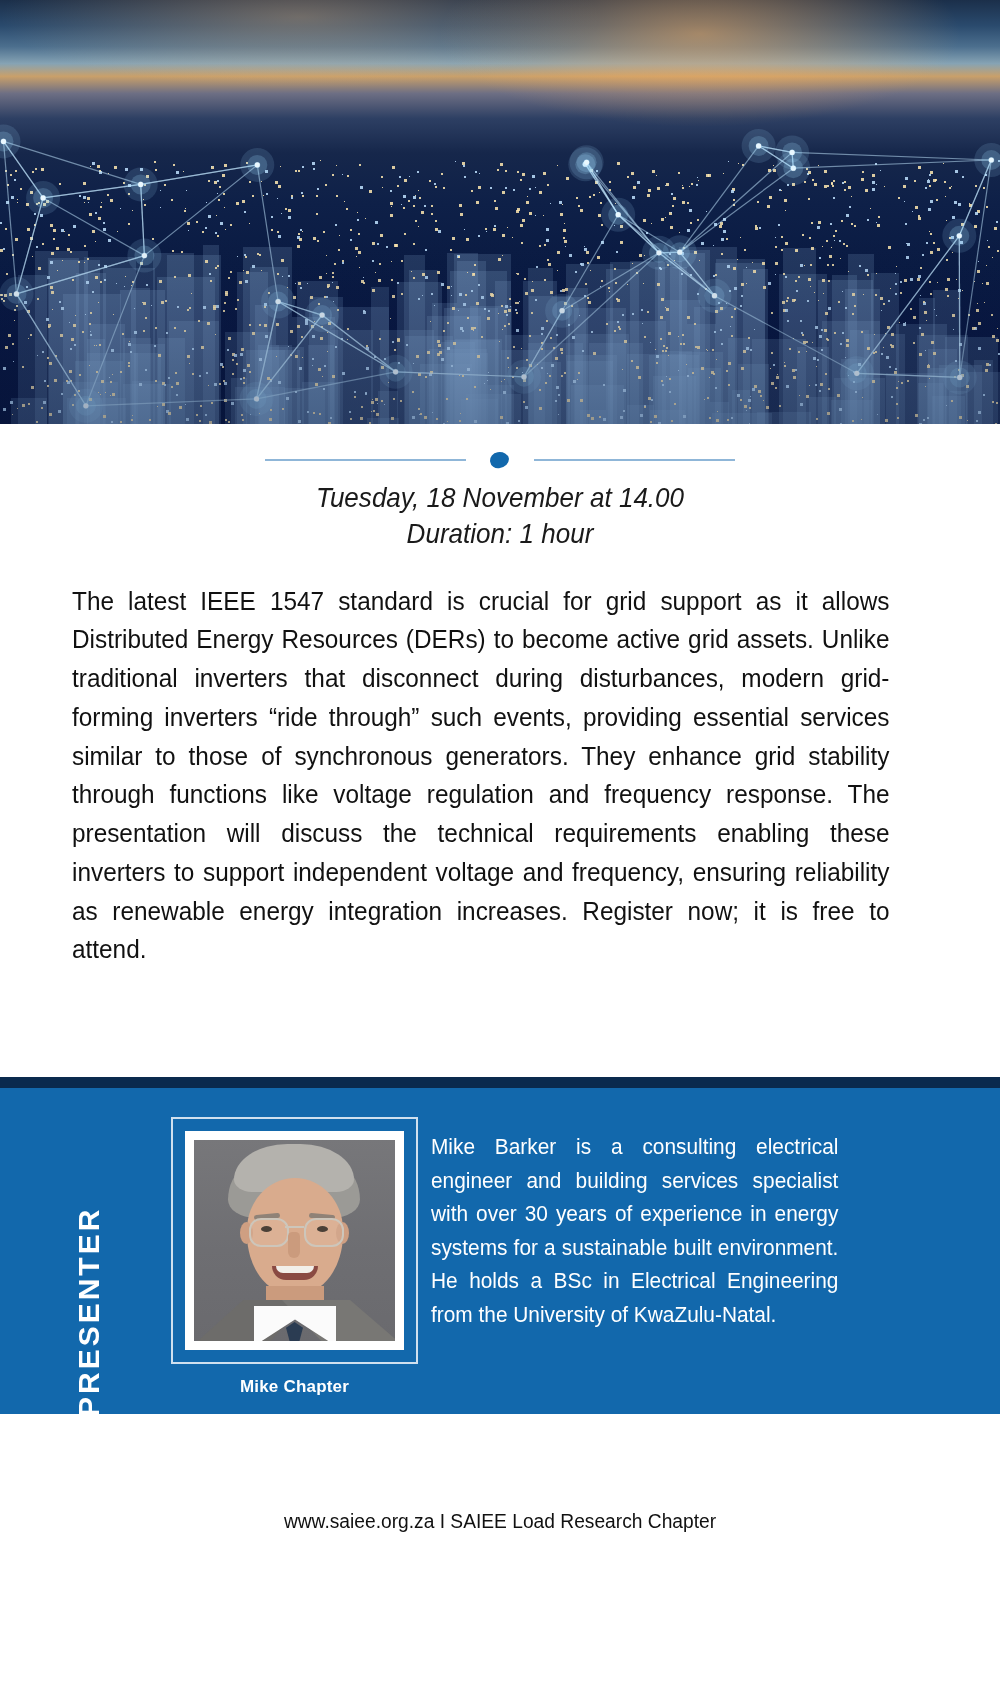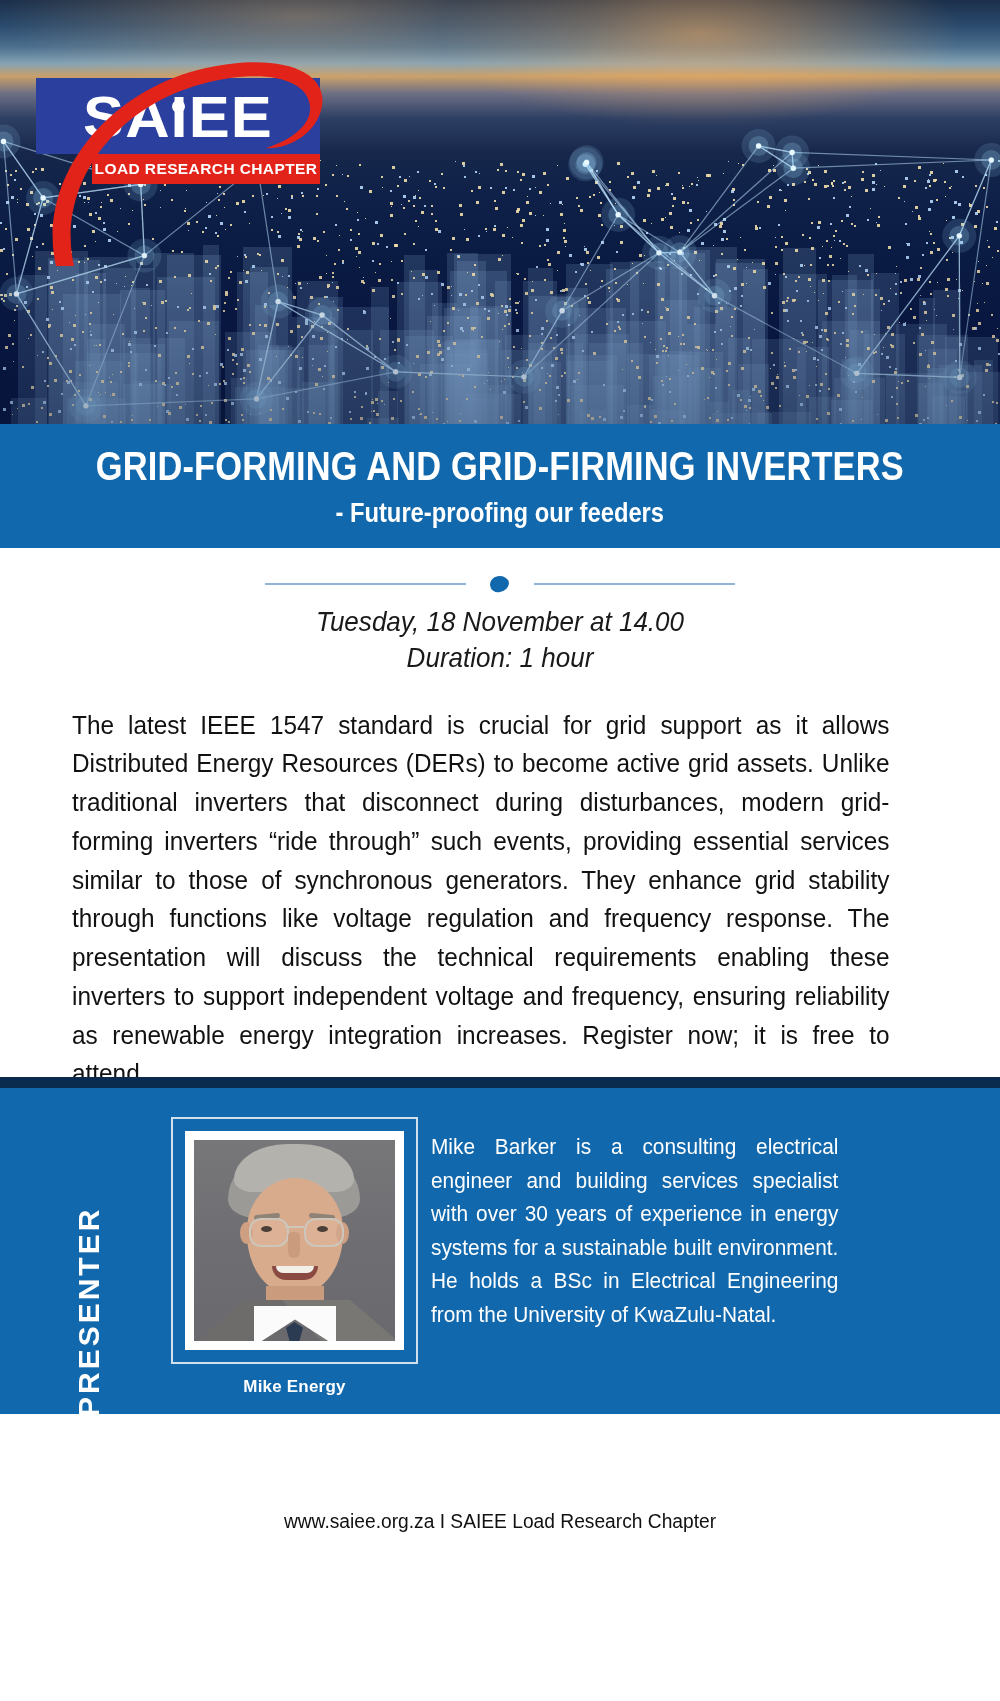--- a/index.html
+++ b/index.html
@@ -1998,35 +1998,22 @@
         <circle cx="257.3" cy="164.9" r="10.0" fill="rgba(160,220,255,0.21)"></circle>
         <circle cx="257.3" cy="164.9" r="17.0" fill="rgba(160,220,255,0.13999999999999999)"></circle>
         <circle cx="257.3" cy="164.9" r="2.6" fill="#eaf8ff"></circle>
         <circle cx="322.1" cy="315.1" r="3.0" fill="rgba(160,220,255,0.42)"></circle>
         <circle cx="322.1" cy="315.1" r="10.0" fill="rgba(160,220,255,0.21)"></circle>
         <circle cx="322.1" cy="315.1" r="17.0" fill="rgba(160,220,255,0.13999999999999999)"></circle>
         <circle cx="322.1" cy="315.1" r="2.6" fill="#eaf8ff"></circle>
       </svg>
     <div class="hero-veil"></div>
 
-    <div class="logo">
-      <div class="logo-box"></div>
-      <svg class="swoosh" viewBox="0 0 330 250">
-        <path d="M40 246 C 20 160, 90 70, 190 48 C 262 32, 312 50, 306 86 C 301 116, 268 130, 250 128 C 276 120, 296 104, 294 86 C 291 58, 246 48, 186 64 C 96 88, 40 168, 58 246 Z" fill="#e2231a"></path>
-      </svg>
-      <div class="logo-dot"></div>
-      <div class="logo-word">SAIEE</div>
-      <div class="logo-bar">LOAD RESEARCH CHAPTER</div>
-    </div>
   </div>
 
-  <div class="titleband">
-    <div class="title">GRID-FORMING AND GRID-FIRMING INVERTERS</div>
-    <div class="subtitle">- Future-proofing our feeders</div>
-  </div>
 
   <div class="midwhite">
     <div class="divider">
       <span class="ln"></span>
       <span class="gem">
           <i></i>
         </span>
       <span class="ln"></span>
     </div>
     <div class="dateline">
@@ -2061,20 +2048,20 @@
             <div class="ph-teeth"></div>
           </div>
         <div class="ph-neck"></div>
         <div class="ph-jacket-l"></div>
           <div class="ph-jacket-r"></div>
         <div class="ph-shirt"></div>
           <div class="ph-tie"></div>
       </div>
     </div>
   </div>
-  <div class="pres-name">Mike Energy</div>
+  <div class="pres-name">Mike Chapter</div>
   <div class="bio">Mike Barker is a consulting electrical engineer and building services specialist with over 30 years of experience in energy systems for a sustainable built environment. He holds a BSc in Electrical Engineering from the University of KwaZulu-Natal.</div>
 
   <div class="footer">
     <div class="site">www.saiee.org.za  I  SAIEE Load Research Chapter</div>
   </div>
 
 </div>
 
 </body></html>

